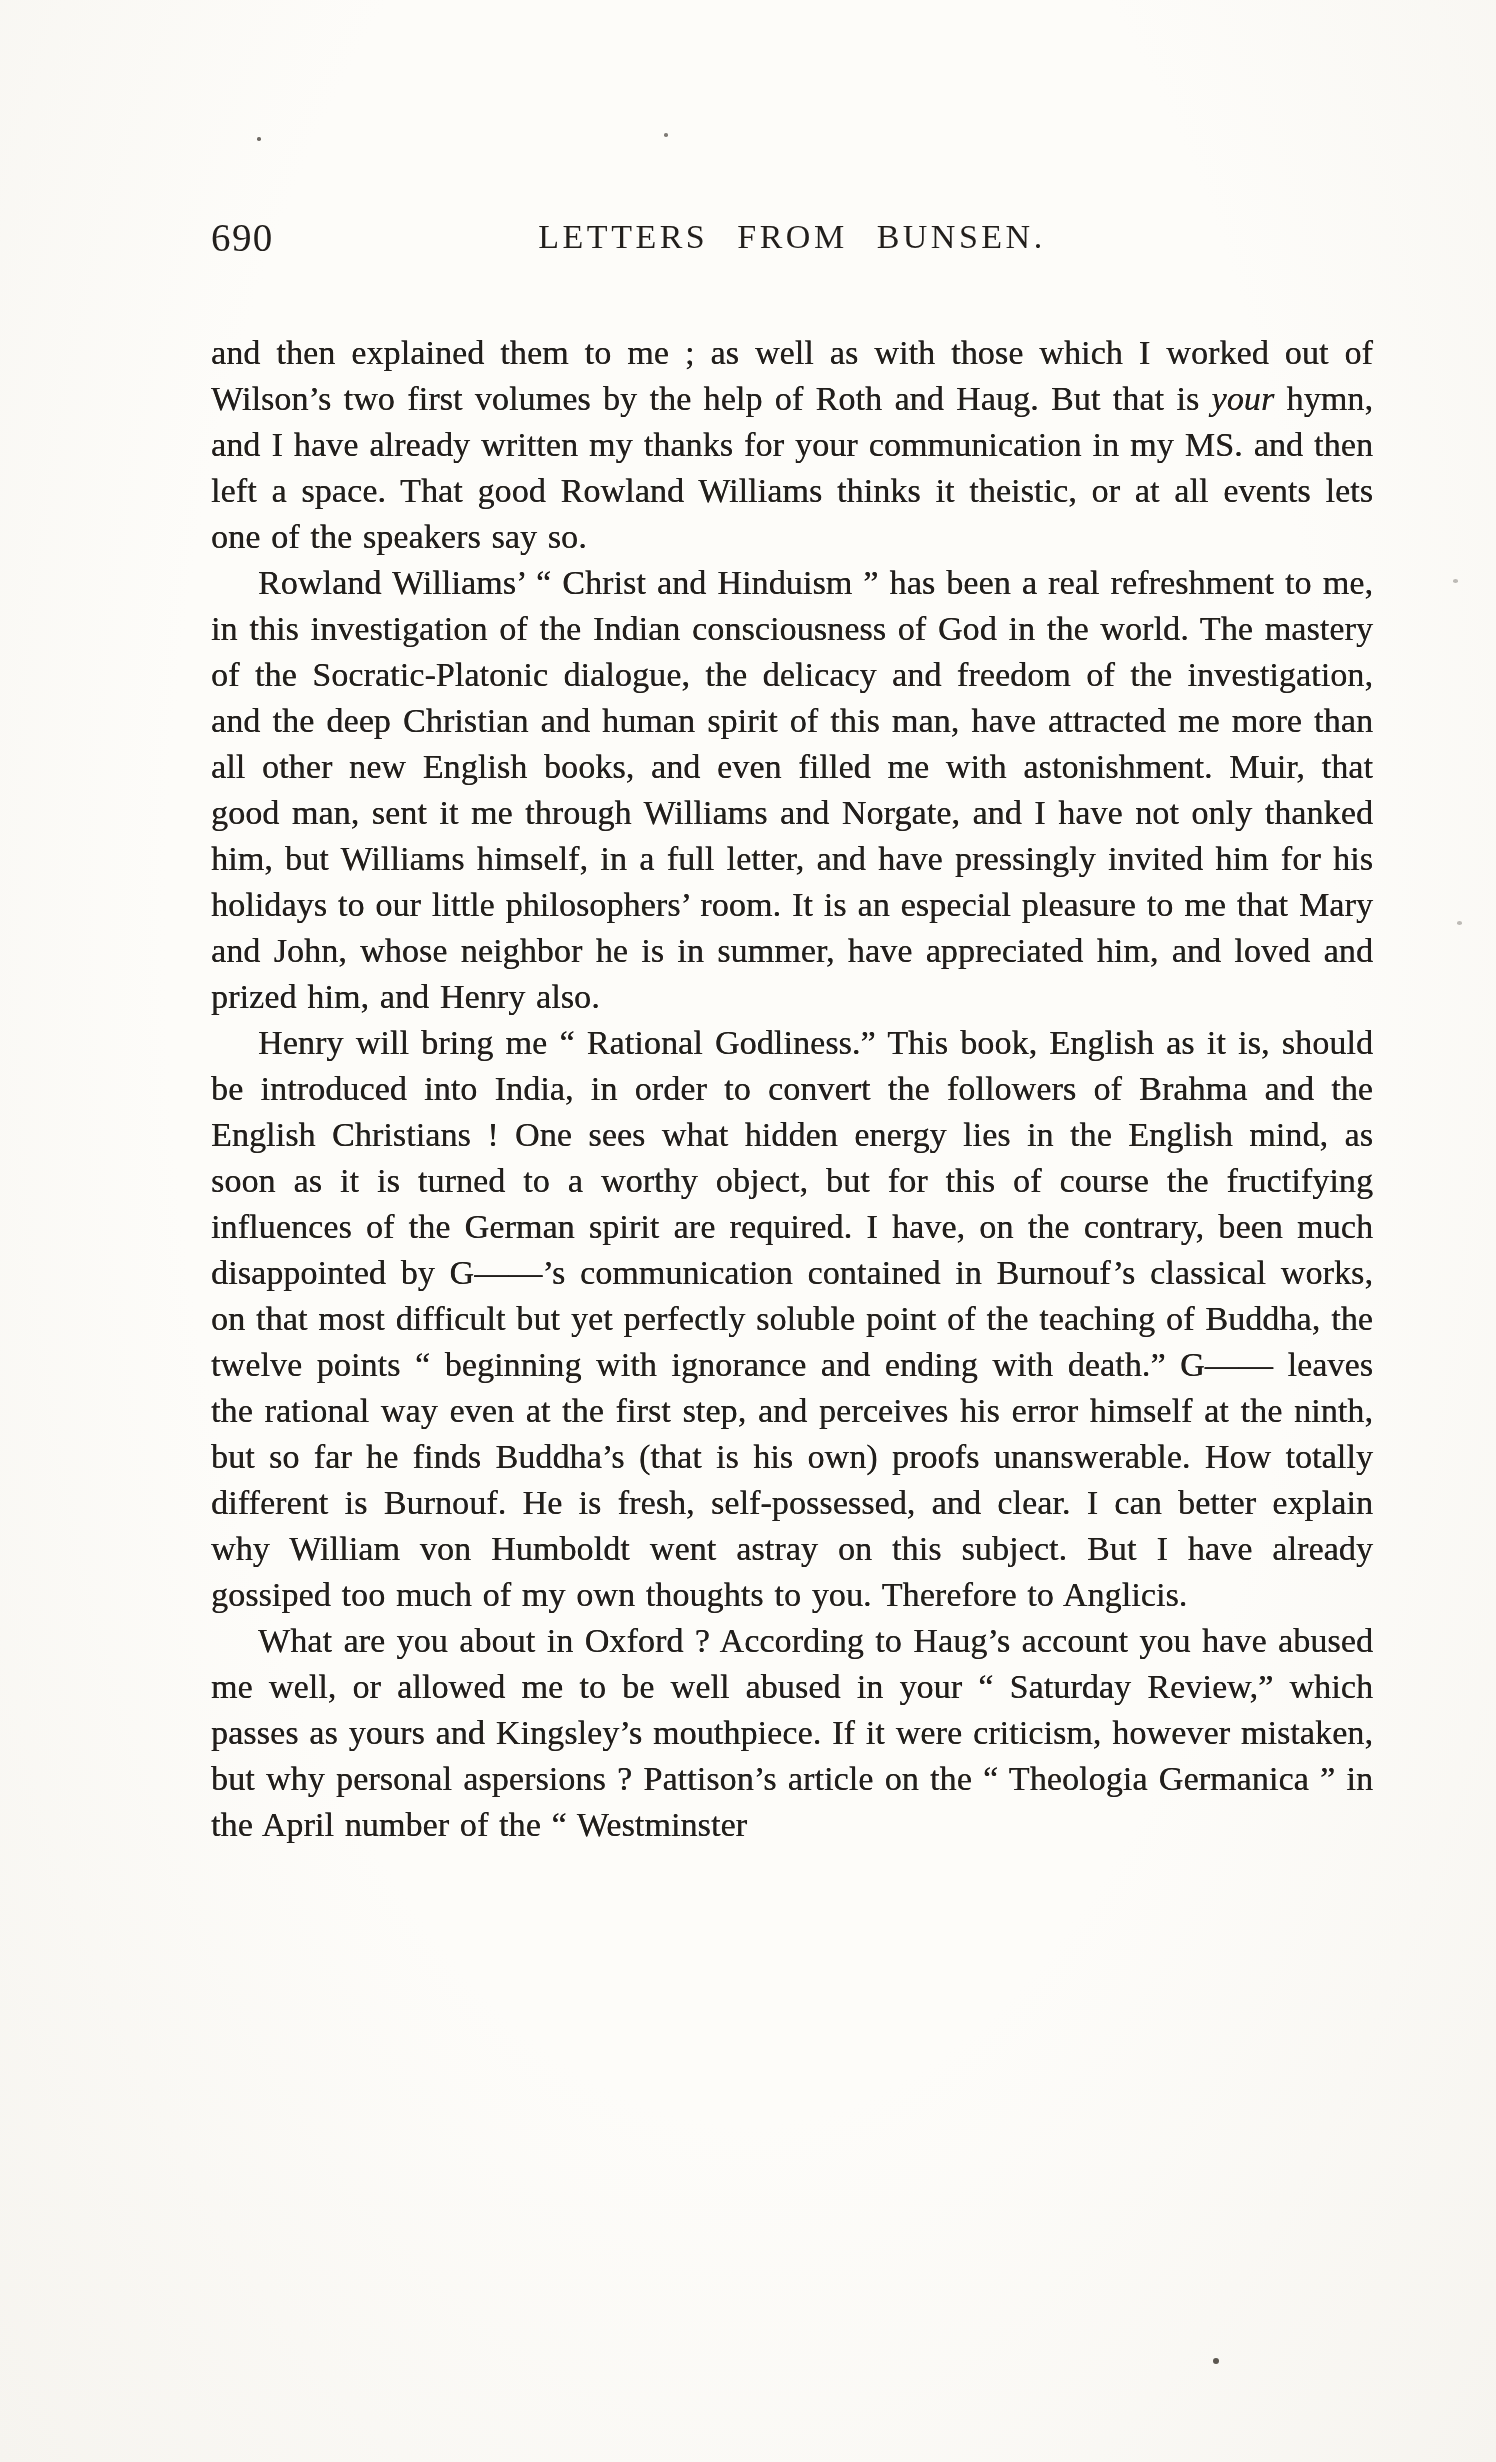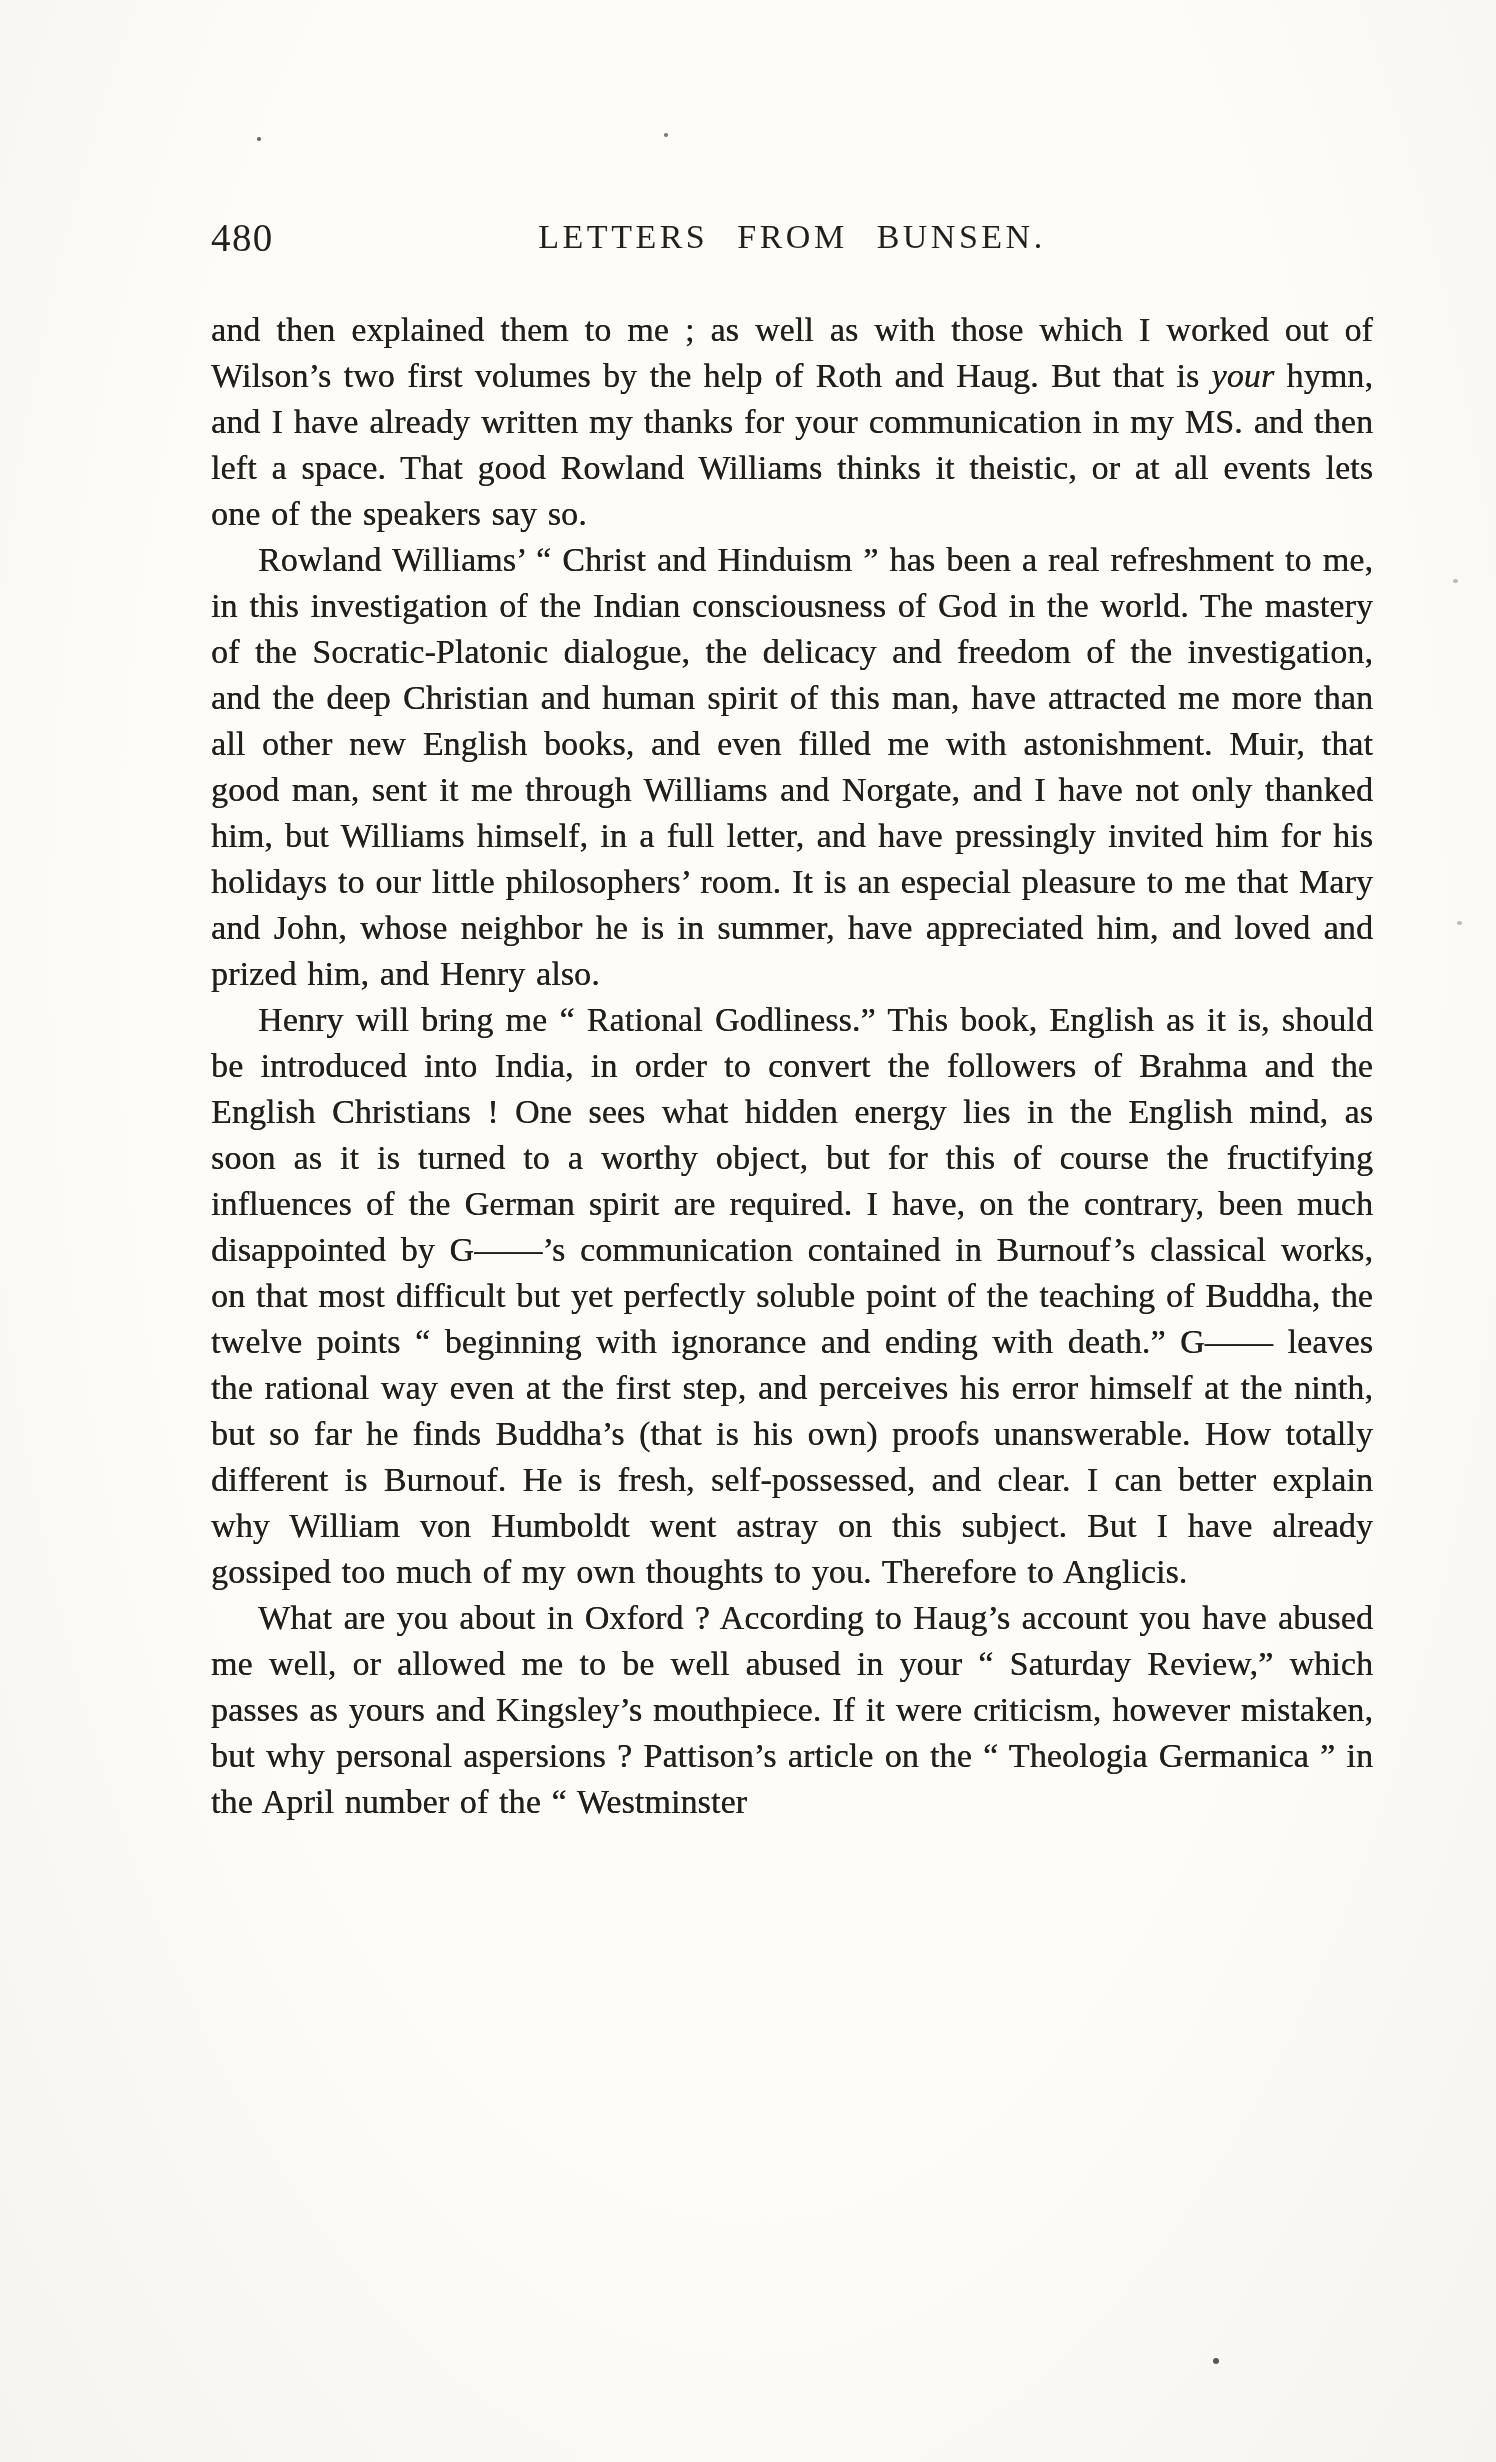--- a/index.html
+++ b/index.html
@@ -54,20 +54,21 @@
     letter-spacing: 0.1px;
     word-spacing: 2.1px;
     text-shadow: 0.3px 0 0 currentColor;
   }
   .para {
     margin: 0;
     text-indent: 47px;
   }
   .para.no-indent {
     text-indent: 0;
+    margin-top: 23px;
   }
   .it {
     font-style: italic;
   }
   .speck {
     position: absolute;
     border-radius: 50%;
     background: #4a453e;
   }
   .speck.s1 { left: 257px; top: 137px; width: 3.5px; height: 3.5px; opacity: .8; }
@@ -75,21 +76,21 @@
   .speck.s3 { left: 1453px; top: 579px; width: 4.9px; height: 3.5px; opacity: .35; }
   .speck.s4 { left: 1457px; top: 921px; width: 4.9px; height: 3.5px; opacity: .35; }
   .speck.s-bullet { left: 1213px; top: 2358px; width: 6.3px; height: 6.3px; opacity: .9; }
 </style>
 </head>
 <body>
 
 <div class="scan-page">
 
   <header class="page-header">
-    <span class="page-number">480</span>
+    <span class="page-number">690</span>
     <span class="running-title">LETTERS FROM BUNSEN.</span>
   </header>
 
   <main class="text-block">
     <p class="para no-indent"><span>and then explained them to me ; as well as with those which I worked out of Wilson’s two first volumes by the help of Roth and Haug. But that is </span><em class="it">your</em><span> hymn, and I have already written my thanks for your communication in my MS. and then left a space. That good Rowland Williams thinks it theistic, or at all events lets one of the speakers say so.</span></p>
     <p class="para">Rowland Williams’ “ Christ and Hinduism ” has been a real refreshment to me, in this investigation of the Indian consciousness of God in the world. The mastery of the Socratic-Platonic dialogue, the delicacy and freedom of the investigation, and the deep Christian and human spirit of this man, have attracted me more than all other new English books, and even filled me with astonishment. Muir, that good man, sent it me through Williams and Norgate, and I have not only thanked him, but Williams himself, in a full letter, and have pressingly invited him for his holidays to our little philosophers’ room. It is an especial pleasure to me that Mary and John, whose neighbor he is in summer, have appreciated him, and loved and prized him, and Henry also.</p>
     <p class="para">Henry will bring me “ Rational Godliness.” This book, English as it is, should be introduced into India, in order to convert the followers of Brahma and the English Christians ! One sees what hidden energy lies in the English mind, as soon as it is turned to a worthy object, but for this of course the fructifying influences of the German spirit are required. I have, on the contrary, been much disappointed by G——’s communication contained in Burnouf’s classical works, on that most difficult but yet perfectly soluble point of the teaching of Buddha, the twelve points “ beginning with ignorance and ending with death.” G—— leaves the rational way even at the first step, and perceives his error himself at the ninth, but so far he finds Buddha’s (that is his own) proofs unanswerable. How totally different is Burnouf. He is fresh, self-possessed, and clear. I can better explain why William von Humboldt went astray on this subject. But I have already gossiped too much of my own thoughts to you. Therefore to Anglicis.</p>
     <p class="para">What are you about in Oxford ? According to Haug’s account you have abused me well, or allowed me to be well abused in your “ Saturday Review,” which passes as yours and Kingsley’s mouthpiece. If it were criticism, however mistaken, but why personal aspersions ? Pattison’s article on the “ Theologia Germanica ” in the April number of the “ Westminster</p>
   </main>
 

